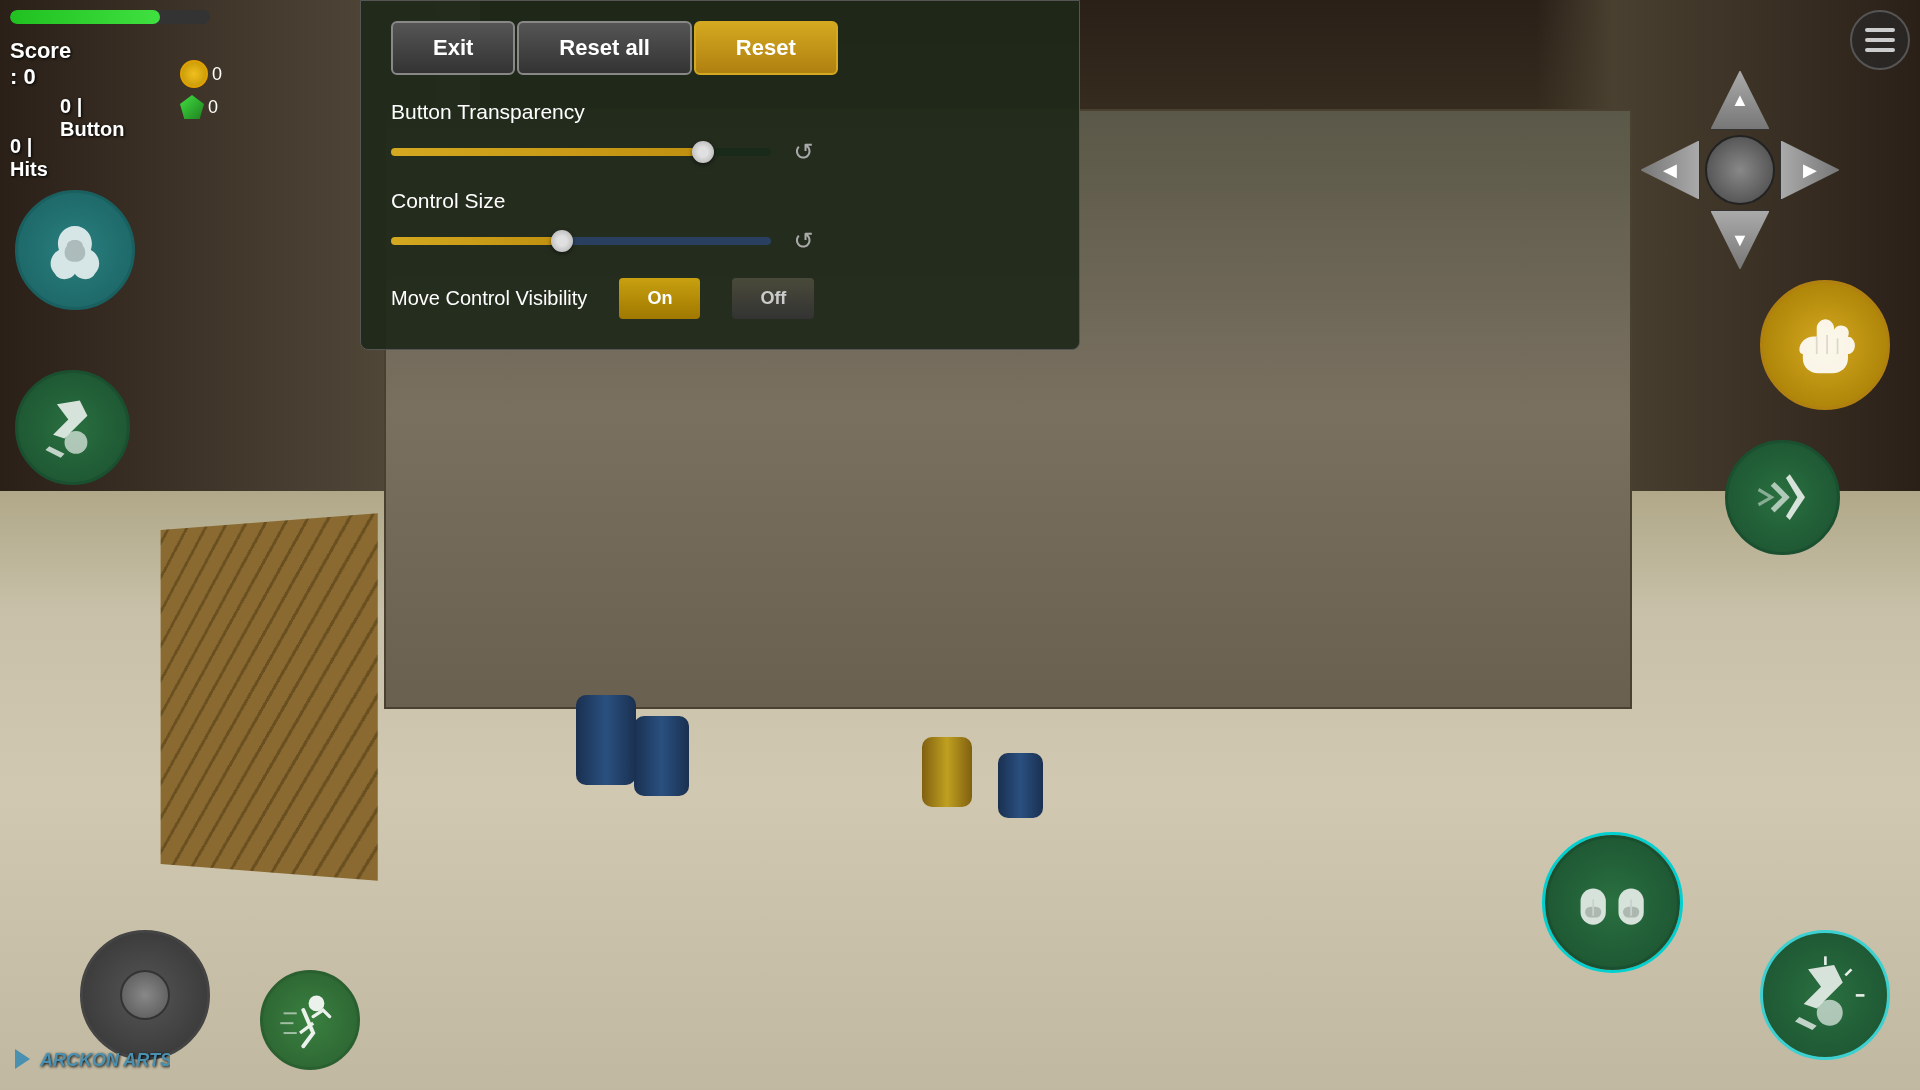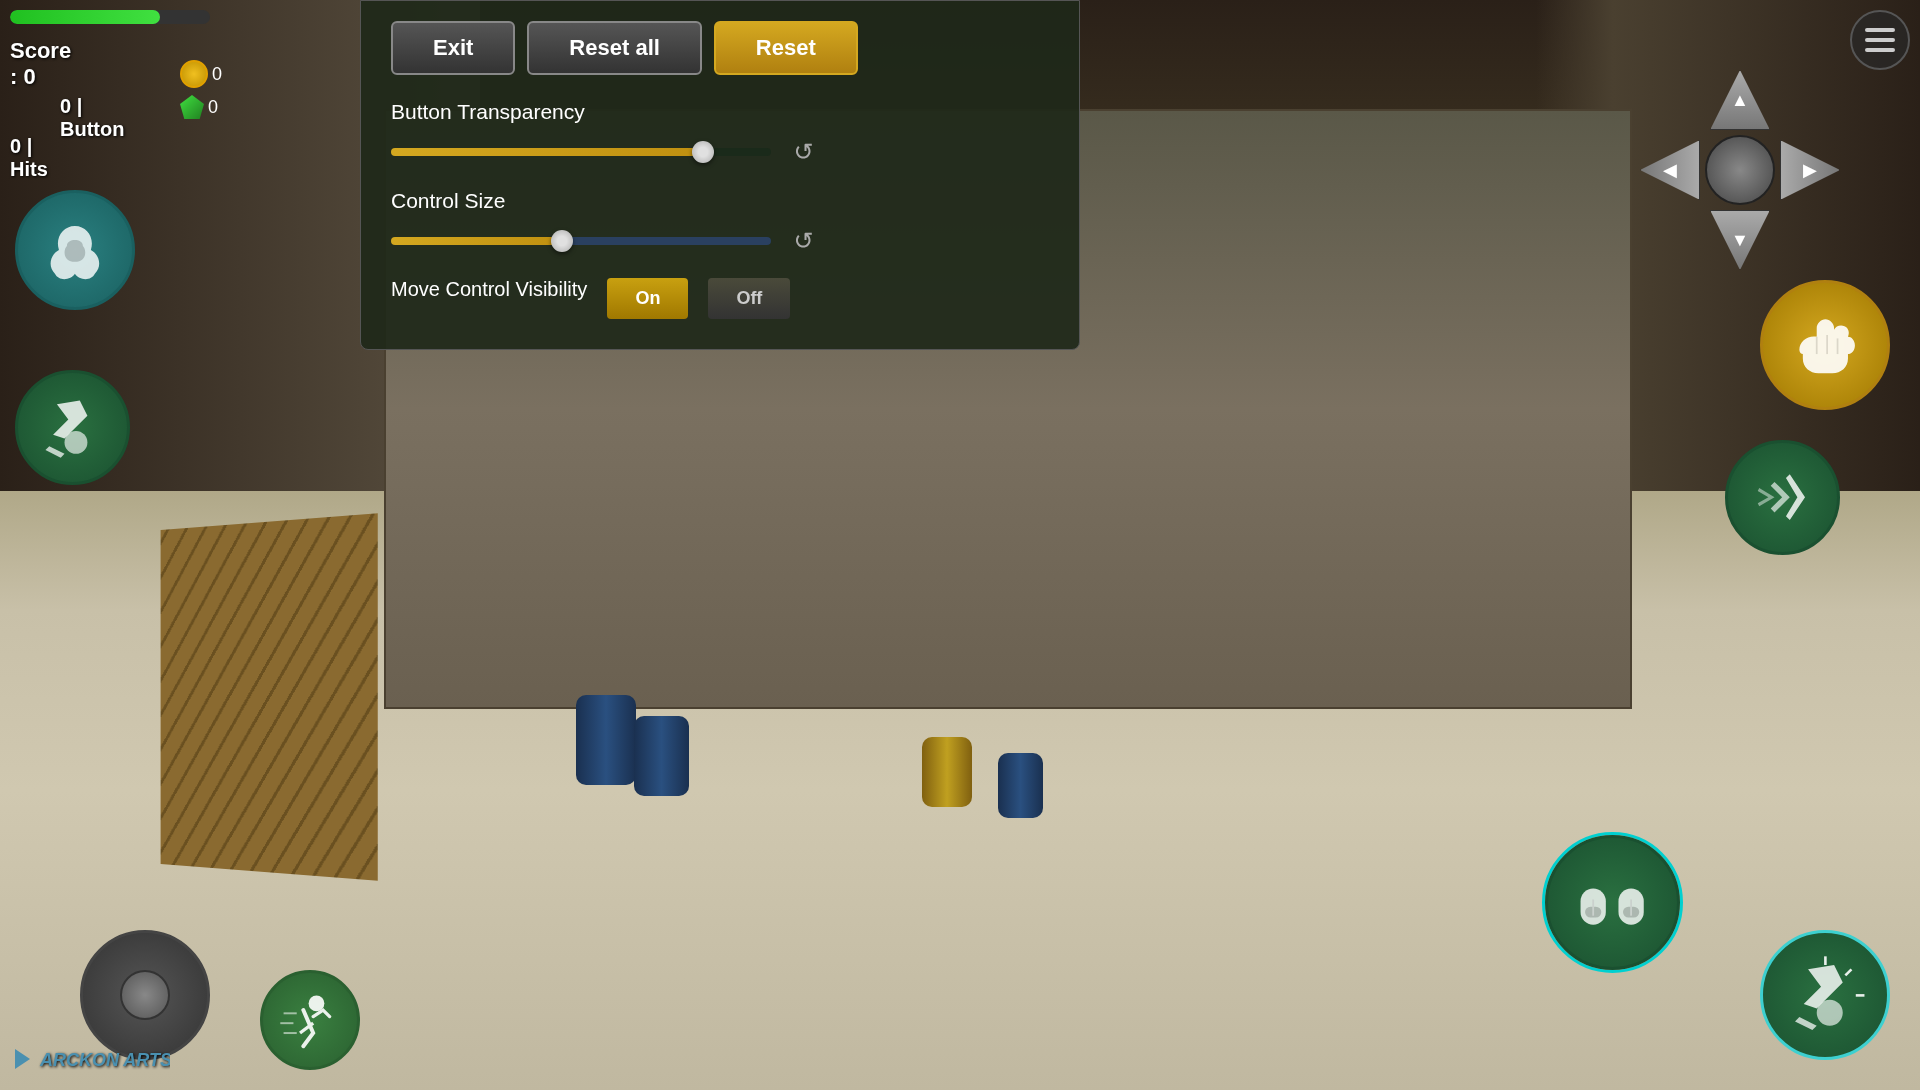--- a/index.html
+++ b/index.html
@@ -139,21 +139,21 @@
       width: 720px;
       background: rgba(30, 40, 25, 0.92);
       border: 1px solid #555;
       padding: 20px 30px 30px 30px;
       z-index: 20;
       border-radius: 0 0 8px 8px;
     }
 
     #panel-buttons {
       display: flex;
-      gap: 12px;
+      gap: 2px;
       margin-bottom: 25px;
     }
 
     .panel-btn {
       padding: 12px 40px;
       font-size: 22px;
       font-weight: bold;
       border: 2px solid #888;
       border-radius: 6px;
       cursor: pointer;
@@ -229,22 +229,22 @@
       color: #aaa;
       font-size: 24px;
       cursor: pointer;
       display: flex;
       align-items: center;
       justify-content: center;
     }
 
     #visibility-row {
       display: flex;
-      align-items: flex-start;
-      gap: 20px;
+      align-items: center;
+      gap: 32px;
       margin-top: 10px;
     }
 
     #visibility-label {
       color: #fff;
       font-size: 20px;
     }
 
     .toggle-btn {
       padding: 10px 28px;

